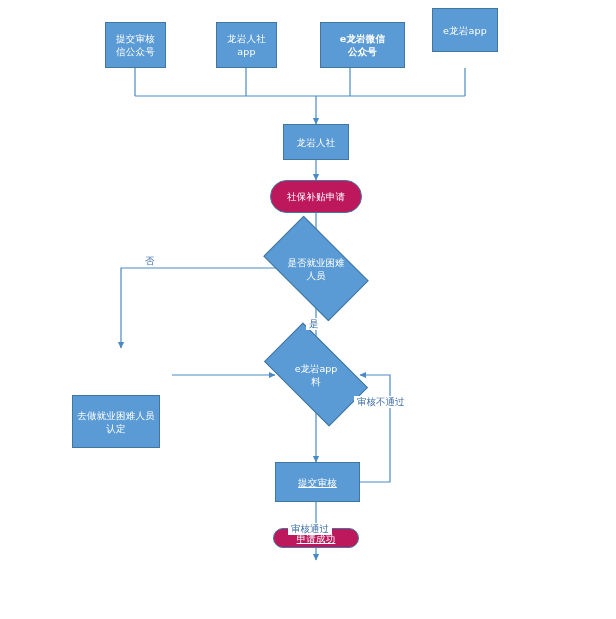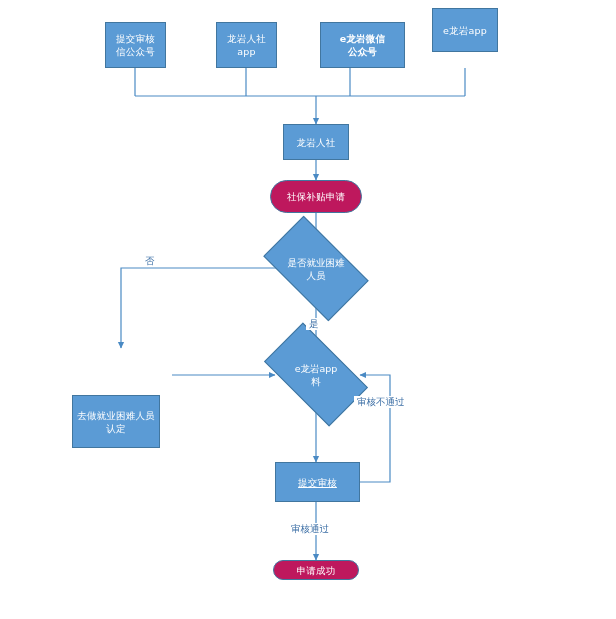--- a/index.html
+++ b/index.html
@@ -133,15 +133,15 @@
     <div class="diamond-label">e龙岩app
 料</div>
   </div>
 
   <div class="edge-label" style="left:354px;top:396px;">审核不通过</div>
 
   <div class="node rect" style="left:275px;top:462px;width:85px;height:40px;text-decoration:underline;">提交审核</div>
 
   <div class="edge-label" style="left:288px;top:523px;">审核通过</div>
 
-  <div class="node rounded" style="left:273px;top:560px;width:86px;height:20px;">申请成功</div>
+  <div class="node rounded" style="left:273px;top:528px;width:86px;height:20px;text-decoration:underline;">申请成功</div>
 
 </div>
 
 </body></html>

